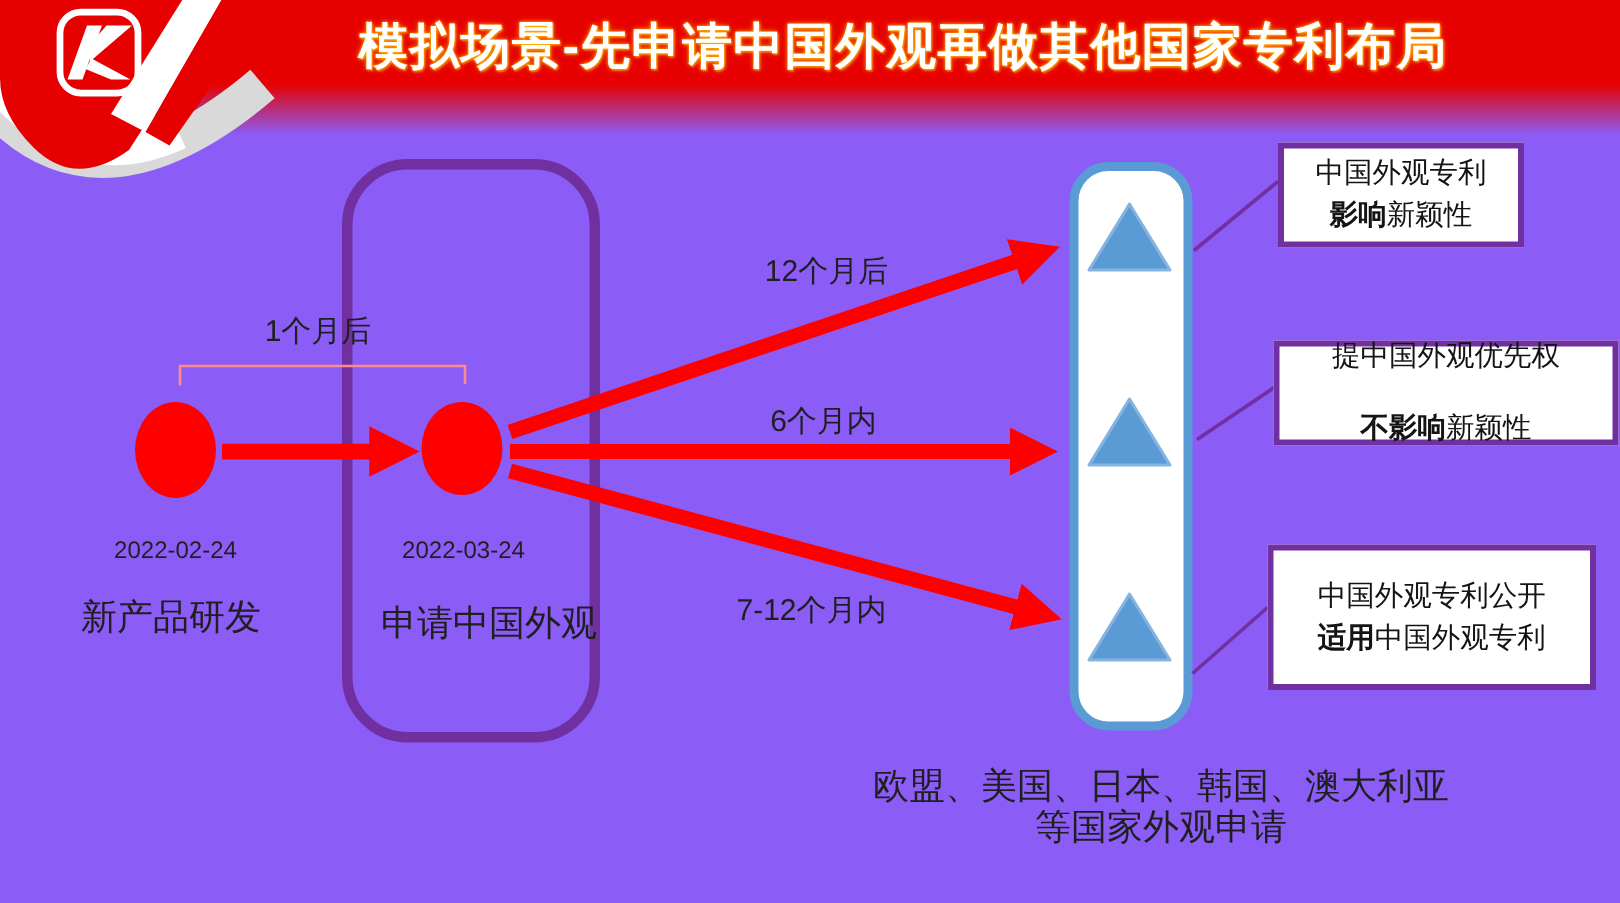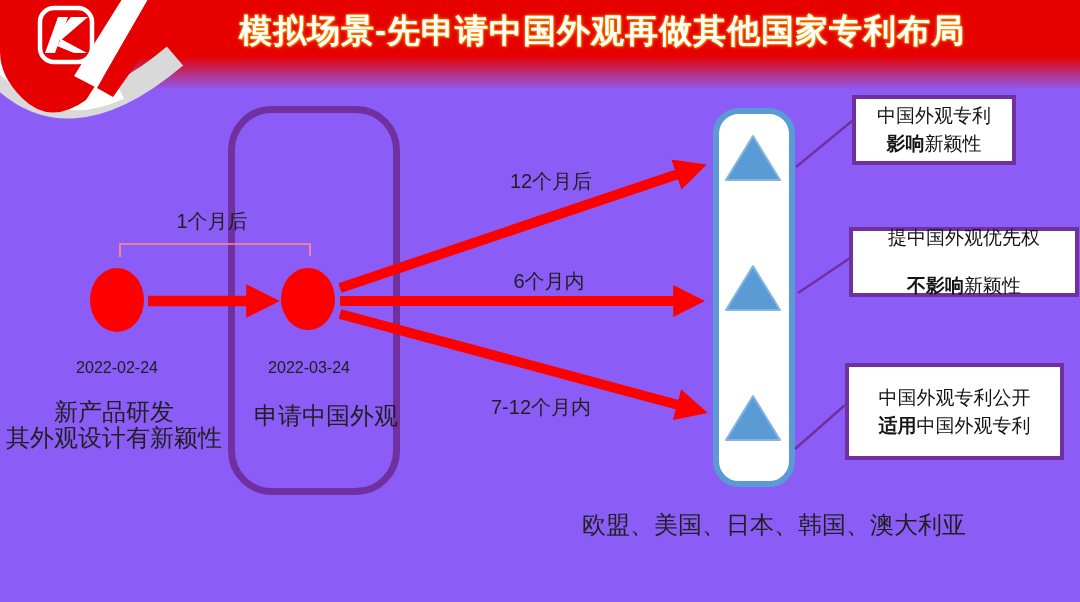--- a/index.html
+++ b/index.html
@@ -100,27 +100,27 @@
   <div class="lbl" style="left:212px;top:210px;">1个月后</div>
   <div class="lbl" style="left:551px;top:170px;">12个月后</div>
   <div class="lbl" style="left:549px;top:270px;">6个月内</div>
   <div class="lbl" style="left:541px;top:396px;">7-12个月内</div>
 
   <div class="lbl date" style="left:117px;top:356px;">2022-02-24</div>
   <div class="lbl date" style="left:309px;top:356px;">2022-03-24</div>
 
   <div class="block" style="left:114px;top:399px;">
     <div>新产品研发</div>
-    <div>其外观设计有新颖性</div>
   </div>
 
   <div class="block" style="left:326px;top:403px;">申请中国外观</div>
 
   <div class="block" style="left:774px;top:511px;line-height:27px;">
     <div>欧盟、美国、日本、韩国、澳大利亚</div>
+    <div>等国家外观申请</div>
   </div>
 
   <div class="rbox" style="left:852px;top:95px;width:164px;height:70px;">
     <div><b></b><span>中国外观专利</span></div>
     <div><b>影响</b><span>新颖性</span></div>
   </div>
 
   <div class="rbox" style="left:849px;top:227px;width:230px;height:70px;gap:20px;">
     <div><b></b><span>提中国外观优先权</span></div>
     <div><b>不影响</b><span>新颖性</span></div>

